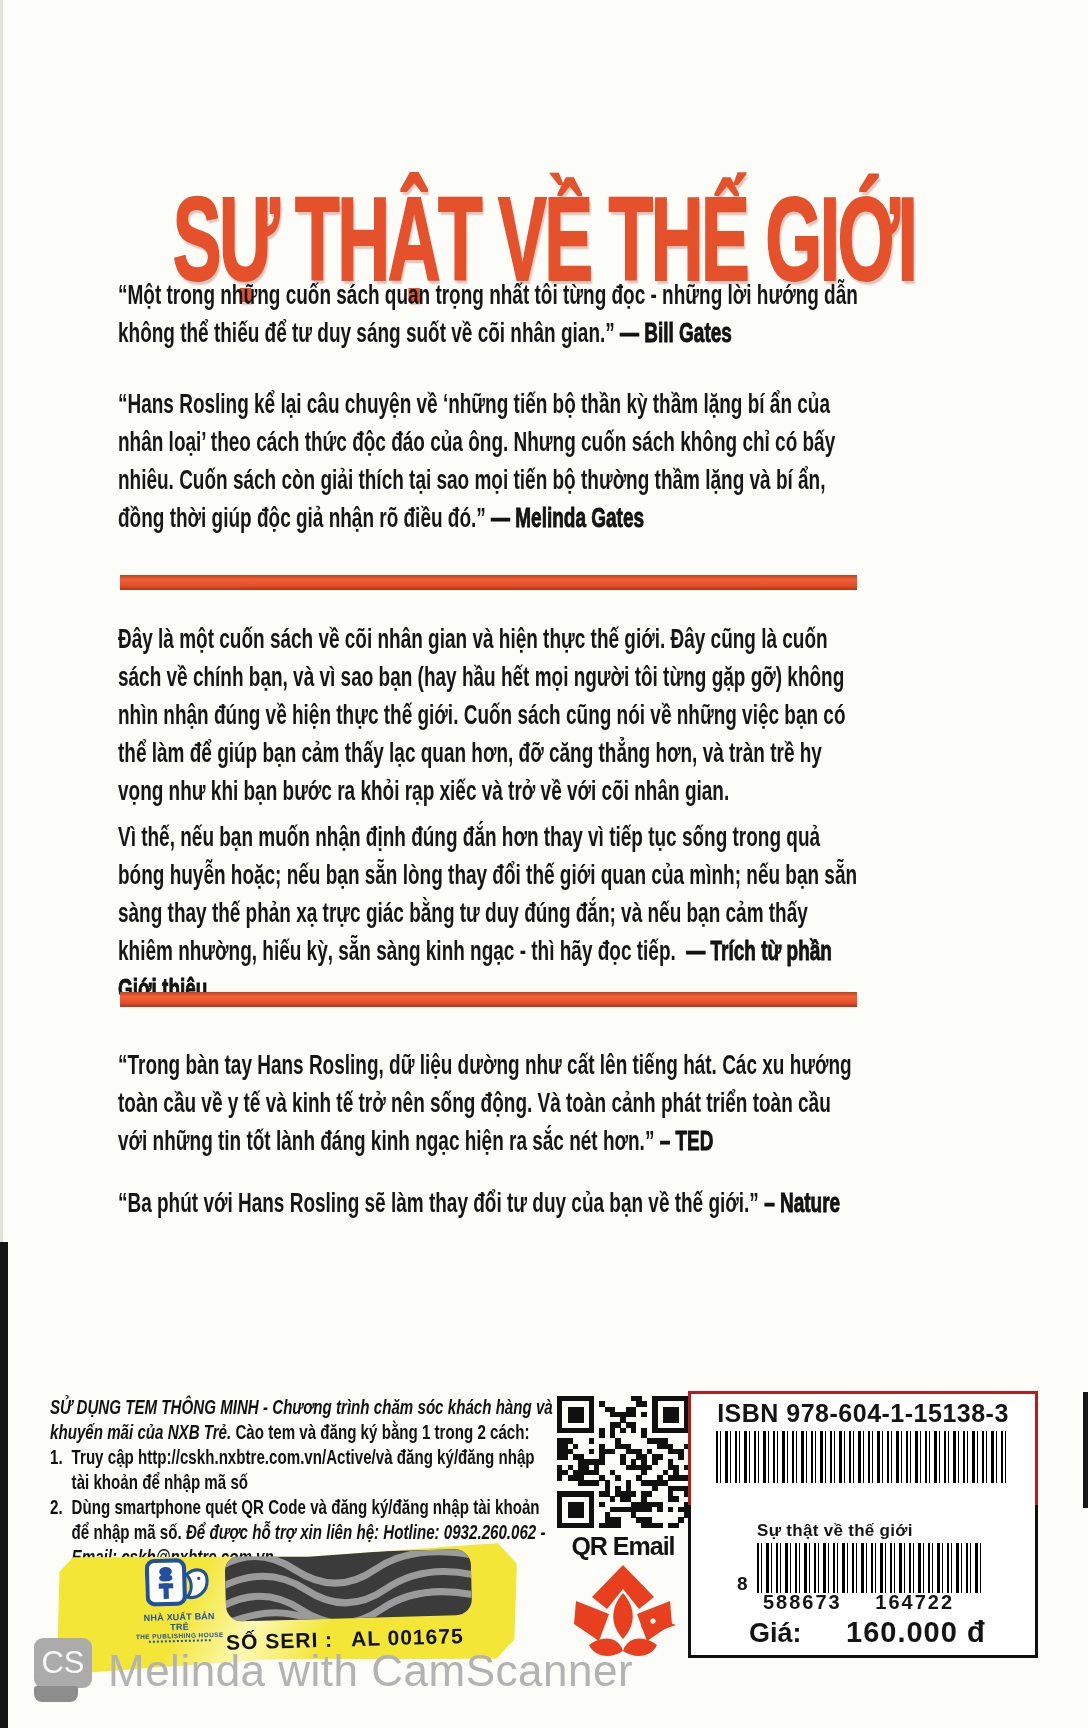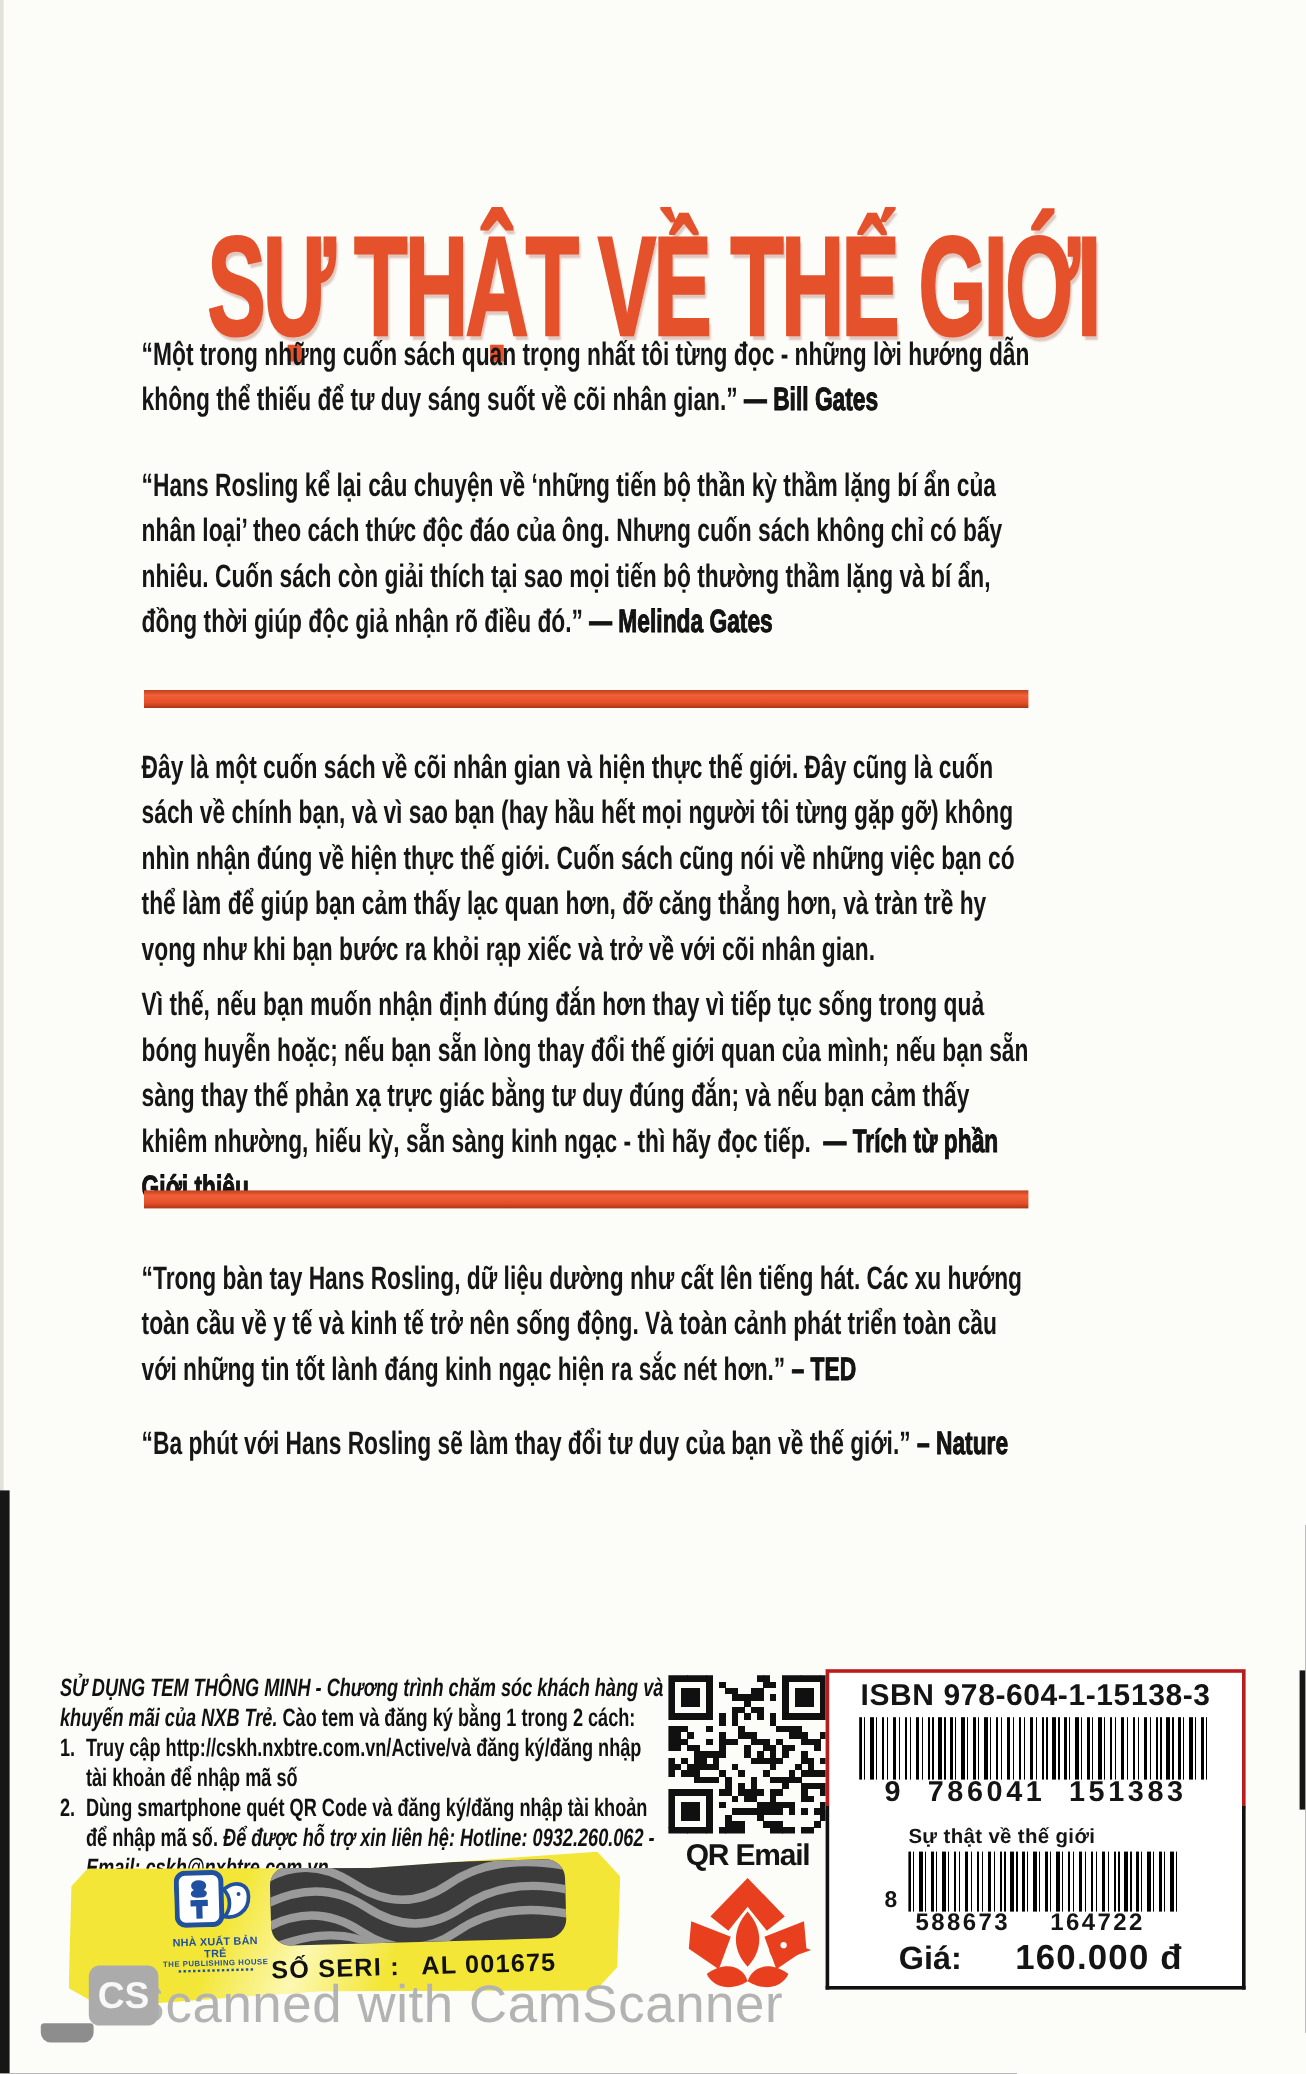--- a/index.html
+++ b/index.html
@@ -94,21 +94,21 @@
   .serial{
     position:absolute;left:148px;top:80px;width:280px;
     font-size:21px;font-weight:bold;letter-spacing:1px;color:#111;
     display:flex;gap:18px;justify-content:center;
   }
 
   .watermark{position:absolute;left:34px;top:1638px;display:flex;align-items:flex-start;gap:16px;z-index:6;}
   .cs-badge{position:relative;width:58px;height:66px;}
   .cs-top{width:58px;height:50px;background:#ababab;border-radius:9px;
     display:flex;align-items:center;justify-content:center;
-    color:#f8f8f8;font-size:31px;font-weight:bold;margin-left:40px;}
+    color:#f8f8f8;font-size:31px;font-weight:normal;}
   .cs-foot{width:44px;height:16px;background:#8d8d8d;border-radius:3px 3px 8px 8px;margin-top:-2px;}
   .cs-text{font-size:44px;color:#b3b3b3;letter-spacing:0.5px;margin-top:8px;white-space:nowrap;}
 </style>
 </head>
 <body>
 
 <div class="page">
   <div class="edge-left-faint"></div>
 
   <h1 class="title">SỰ THẬT VỀ THẾ GIỚI</h1>
@@ -450,21 +450,20 @@
         <circle cx="88" cy="62" r="10"></circle>
         <path d="M96 57 L113 63 L96 69 Z"></path>
       </g>
       <circle cx="90" cy="59" r="2.6" fill="#fff"></circle>
     </svg>
   </div>
 
   <div class="isbn-box">
     <div class="isbn-label">ISBN 978-604-1-15138-3</div>
     <div class="barcode ean-bars"></div>
-    <div class="ean-digits">9 786041 151383</div>
   </div>
 
   <div class="price-box">
     <div class="pb-title">Sự thật về thế giới</div>
     <div class="pb-barwrap">
       <span class="pb-prefix">8</span>
       <div class="barcode" style="width:226px;height:50px;"></div>
     </div>
     <div class="pb-digits">588673 164722</div>
     <div class="pb-price"><span>Giá:</span> <span class="pb-price-val">160.000 đ</span></div>
@@ -499,18 +498,18 @@
       <span>SỐ SERI :</span>
       <span>AL 001675</span>
     </div>
   </div>
 
   <div class="watermark">
     <div class="cs-badge">
       <div class="cs-top">CS</div>
       <div class="cs-foot"></div>
     </div>
-    <div class="cs-text">Scanned with CamScanner</div>
+    <div class="cs-text">Melinda with CamScanner</div>
   </div>
 
   <div class="edge-left-dark"></div>
   <div class="edge-right-mark"></div>
 </div>
 
 </body></html>

